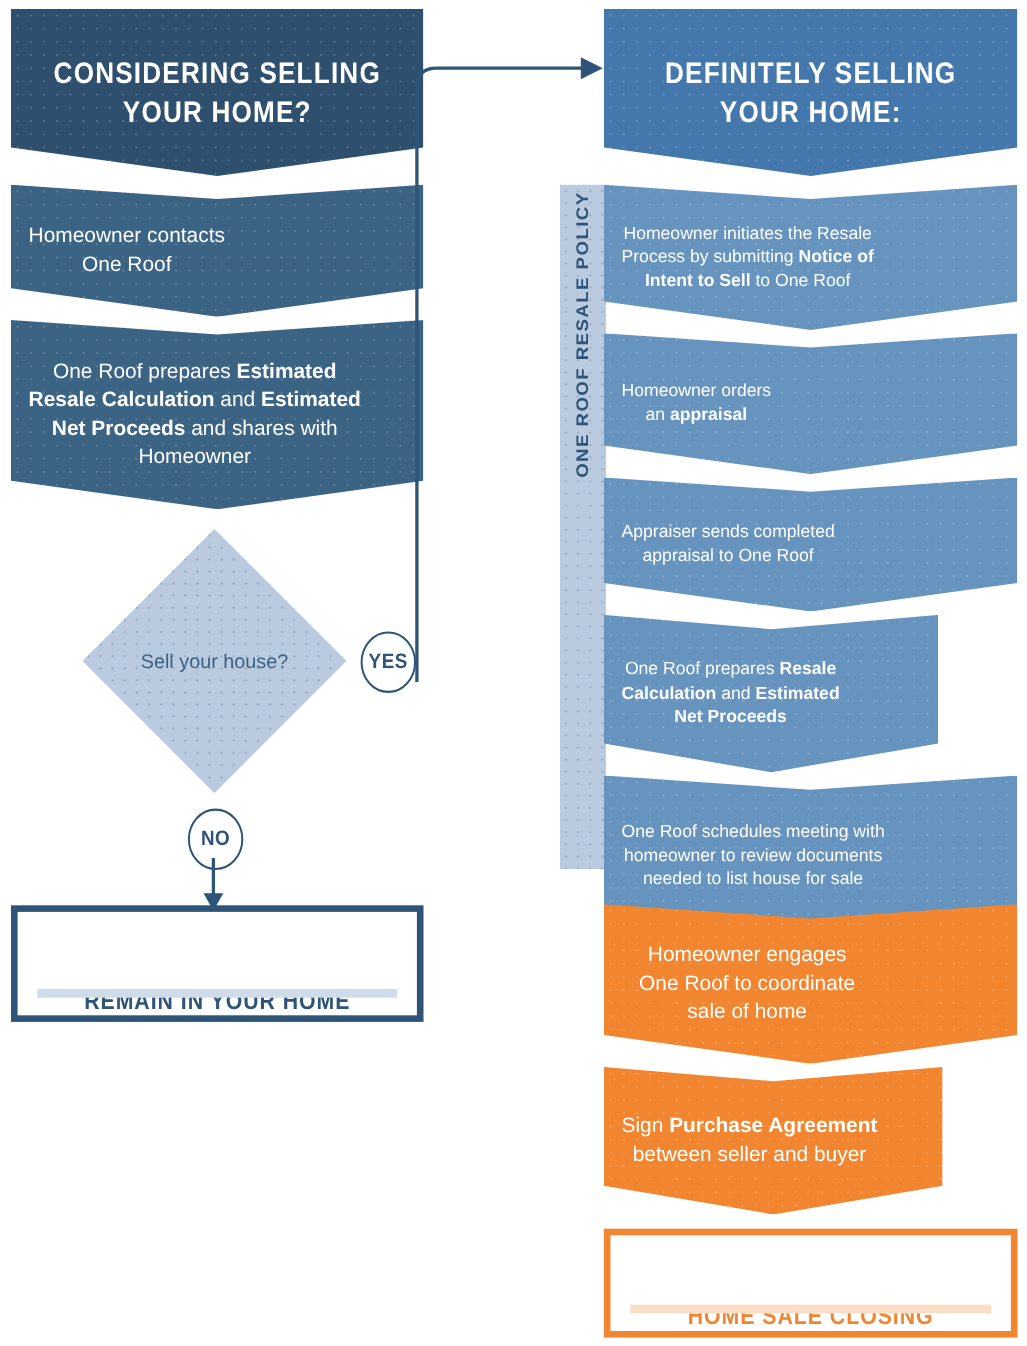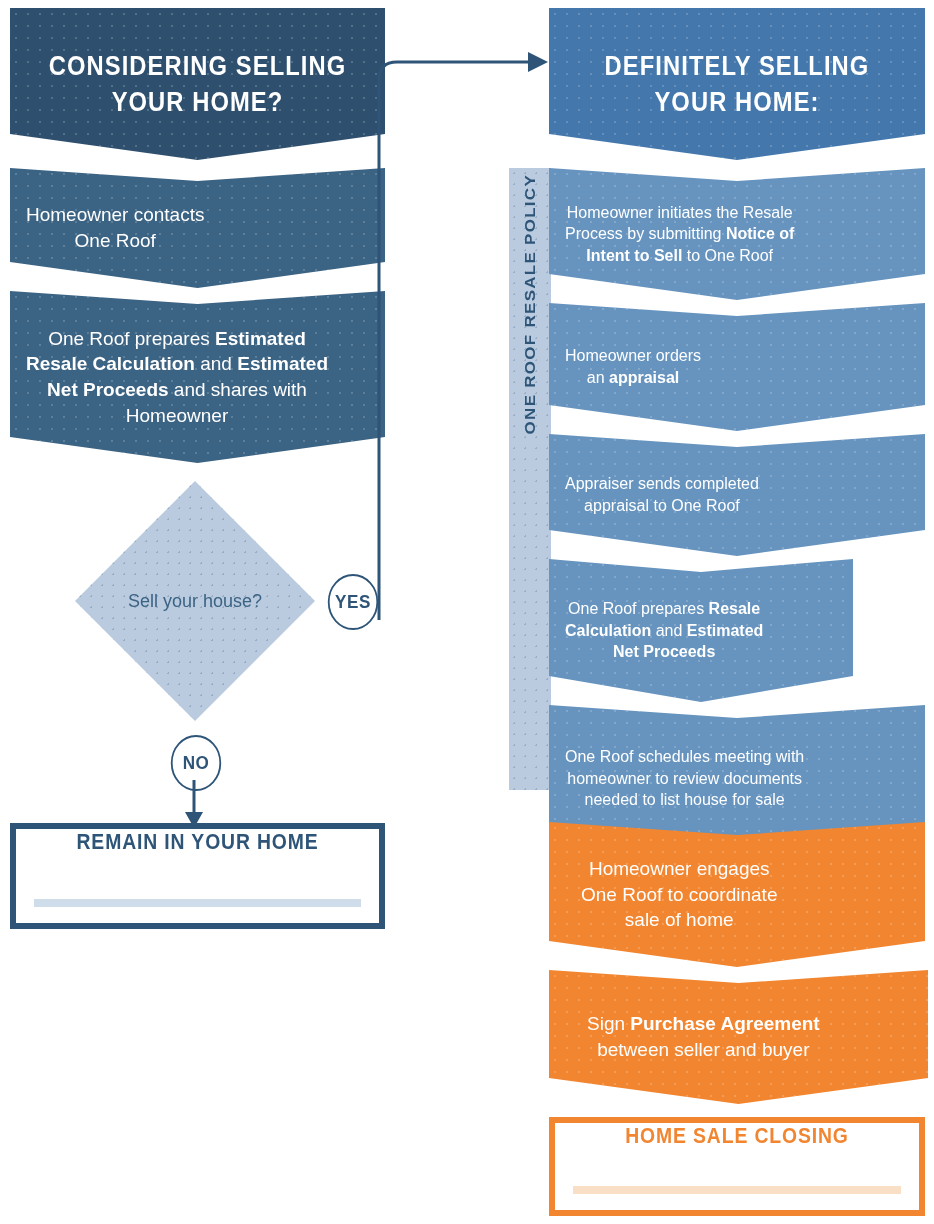--- a/index.html
+++ b/index.html
@@ -96,21 +96,21 @@
     letter-spacing:.03em;
     transform:scaleX(.9);
   }
   #badge-yes{ left:325px; top:574px; width:52px; height:52px; font-size:19px;}
   #badge-no { left:168px; top:735px; width:52px; height:52px; font-size:19px;}
 
   
   .term{
     position:absolute;
     box-sizing:border-box;
-    display:flex;align-items:flex-start;justify-content:center;
+    display:flex;align-items:flex-end;justify-content:center;
     background:#ffffff;
   }
   .term .txt{
     font-family:"Liberation Sans Narrow","Liberation Sans", sans-serif;
     font-weight:bold;
     letter-spacing:.045em;
     text-transform:uppercase;
     font-size:22px;
     transform:scaleX(.88);
   }
@@ -144,21 +144,21 @@
   .rorange{
     background-color:#f2852f;
     font-size:19px;
   }
   #r-step-1{ left:549px; top:168px; width:376px; height:132px; }
   #r-step-2{ left:549px; top:303px; width:376px; height:128px; }
   #r-step-3{ left:549px; top:434px; width:376px; height:122px; }
   #r-step-4{ left:549px; top:559px; width:304px; height:143px; }
   #r-step-5{ left:549px; top:705px; width:376px; height:147px; }
   #r-step-6{ left:549px; top:822px; width:376px; height:145px;padding-left:16px; }
-  #r-step-7{ left:549px; top:970px; width:379px; height:134px;padding-left:22px; }
+  #r-step-7{ left:549px; top:970px; width:308px; height:134px; }
 
   
   #policy-rail{
     position:absolute;
     left:509px; top:168px;
     width:42px; height:622px;
     background-color:#bacbdf;
     background-image:radial-gradient(rgba(70,100,130,.28) 1px, transparent 1px);
     background-size:11px 11px;
     display:flex;align-items:flex-start;justify-content:center;

